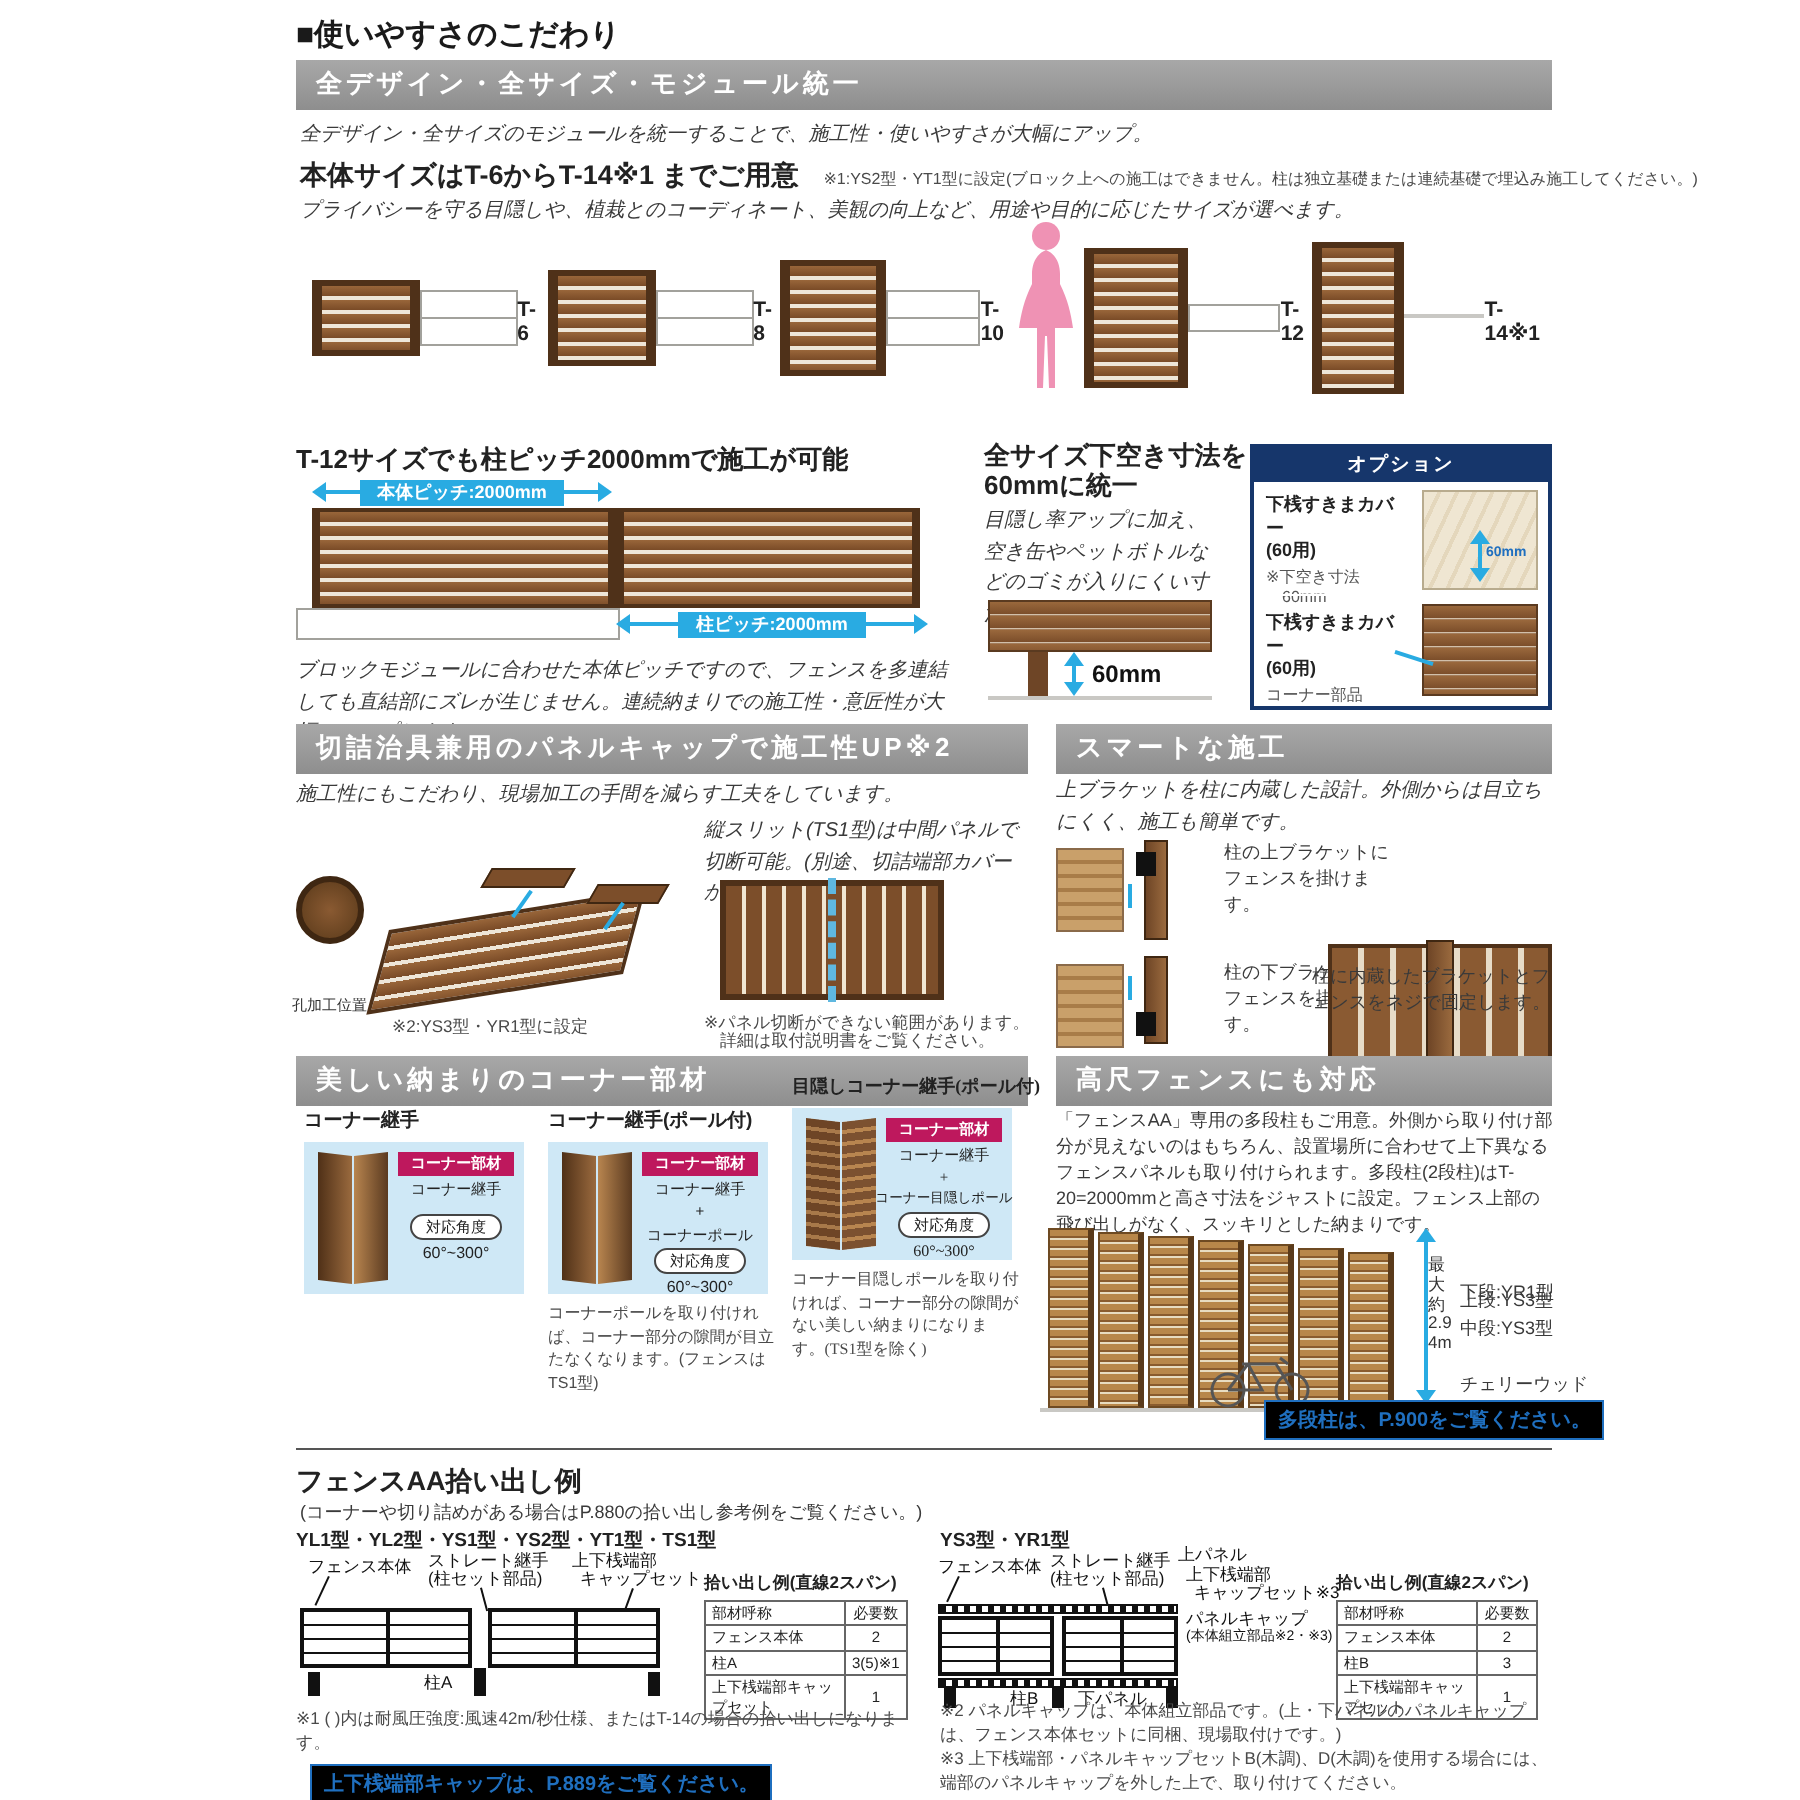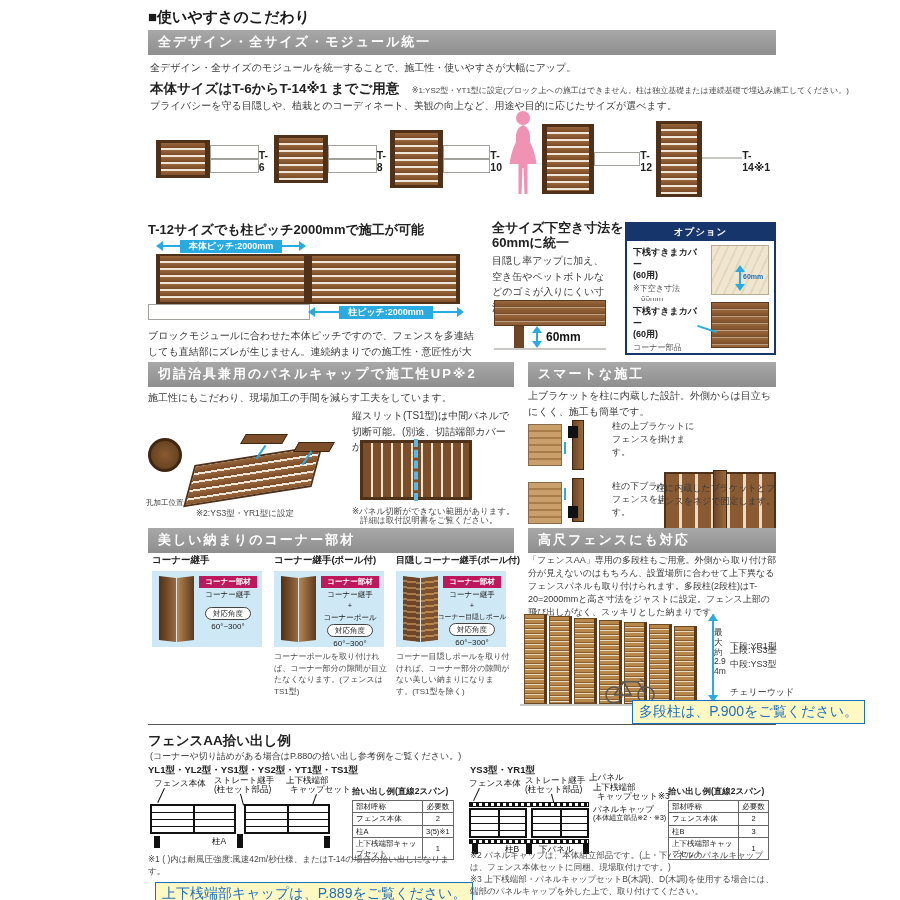--- a/index.html
+++ b/index.html
@@ -4,21 +4,21 @@
 <style>
   * { margin:0; padding:0; box-sizing:border-box; }
   html,body { width:900px; height:900px; background:#fff; }
   body { font-family:"Liberation Sans","DejaVu Sans",sans-serif; color:#333; }
   .page { position:relative; width:900px; height:900px; background:#fff; overflow:hidden; }
   .abs { position:absolute; }
 
   .page-title { left:148px; top:8px; font-size:15px; font-weight:bold; color:#1a1a1a; }
   .banner { background:linear-gradient(#a8a8a8,#8e8e8e); color:#fff; font-weight:bold;
             font-size:13px; letter-spacing:2px; padding:3px 10px 4px; }
-  .txt  { font-size:10px; line-height:1.55; color:#3a3a3a; }
+  .txt  { font-size:10px; line-height:1.55; color:#3a3a3a;font-style:italic; }
   .txt9 { font-size:9px;  line-height:1.45; color:#3a3a3a; }
   .txt8 { font-size:8.5px; line-height:1.4; color:#4a4a4a; }
   .h13 { font-size:13px; font-weight:bold; color:#222; }
 
   
   .panel { border:3px solid #4f3119; border-left-width:5px; border-right-width:5px;
            background:repeating-linear-gradient(to bottom,#99663a 0px,#7a4b27 5px,#eee6d8 5px,#eee6d8 7px); }
   .base  { background:linear-gradient(#e8e7e3,#dddcd7); border:1px solid #a2a19c;
            background-image:linear-gradient(to bottom, transparent 48%, #a2a19c 48%, #a2a19c 52%, transparent 52%); }
   .groundline { border-top:2px solid #c9c8c4; }
@@ -59,21 +59,21 @@
   .cbadge { background:#be185d; color:#fff; font-size:7.5px; font-weight:bold; padding:1px 6px; white-space:nowrap; }
   .cpart { font-size:7.5px; color:#222; line-height:1.25; white-space:nowrap; }
   .coval { border:1px solid #444; border-radius:8px; background:#fff; font-size:7.5px; color:#222; padding:0 7px; line-height:11px; }
   .cangle { font-size:8px; color:#222; }
   .ccap { font-size:8px; color:#4a4a4a; line-height:1.45; margin-top:4px; }
 
   
   .tpanel { position:absolute; bottom:0; width:23px;
             background:repeating-linear-gradient(to bottom,#b8874a 0 3px,#8a5c2e 3px 4px,#e8dcc0 4px 5px);
             border:1px solid #6e4a22; border-right:3px solid #5a3a1a; }
-  .linkbox { border:1px solid #1f6fbf; color:#1f6fbf; font-size:14px; padding:2px 6px; background:#fef9c3; white-space:nowrap; }
+  .linkbox { border:1px solid #1f6fbf; color:#1f6fbf; font-size:10px; padding:2px 6px; background:#000000; white-space:nowrap;font-weight:bold; }
 
   
   .ld-span { position:absolute; height:30px; border:2px solid #111; background:
       repeating-linear-gradient(180deg, transparent 0 6px, #111 6px 7px); }
   .ld-mid  { position:absolute; top:0; bottom:0; width:2px; background:#111; left:50%; }
   .ld-post { position:absolute; width:6px; background:#111; }
   .ld-lead { position:absolute; width:1px; background:#111; transform-origin:top left; }
   .dlab { position:absolute; font-size:8.5px; color:#111; white-space:nowrap; }
   .ptable { border-collapse:collapse; background:#fff; }
   .ptable td { border:1px solid #666; font-size:7.5px; color:#222; padding:1px 3px; line-height:1.25; }
@@ -263,21 +263,21 @@
         <span class="cbadge">コーナー部材</span>
         <span class="cpart">コーナー継手</span>
         <span class="cpart">+</span>
         <span class="cpart">コーナーポール</span>
         <span class="coval">対応角度</span>
         <span class="cangle">60°~300°</span>
       </div>
     </div>
     <div class="ccap">コーナーポールを取り付ければ、コーナー部分の隙間が目立たなくなります。(フェンスはTS1型)</div>
   </div>
-  <div class="citem louver" style="left:396px;top:554px;">
+  <div class="citem louver" style="left:396px;top:537px;font-family:Liberation Serif, serif;">
     <div class="ctitle" style="font-size:9px;">目隠しコーナー継手(ポール付)</div>
     <div class="cbox">
       <div class="cw1"></div>
       <div class="cw2"></div>
       <div class="cstack">
         <span class="cbadge">コーナー部材</span>
         <span class="cpart">コーナー継手</span>
         <span class="cpart">+</span>
         <span class="cpart" style="font-size:6.8px;">コーナー目隠しポール</span>
         <span class="coval">対応角度</span>

